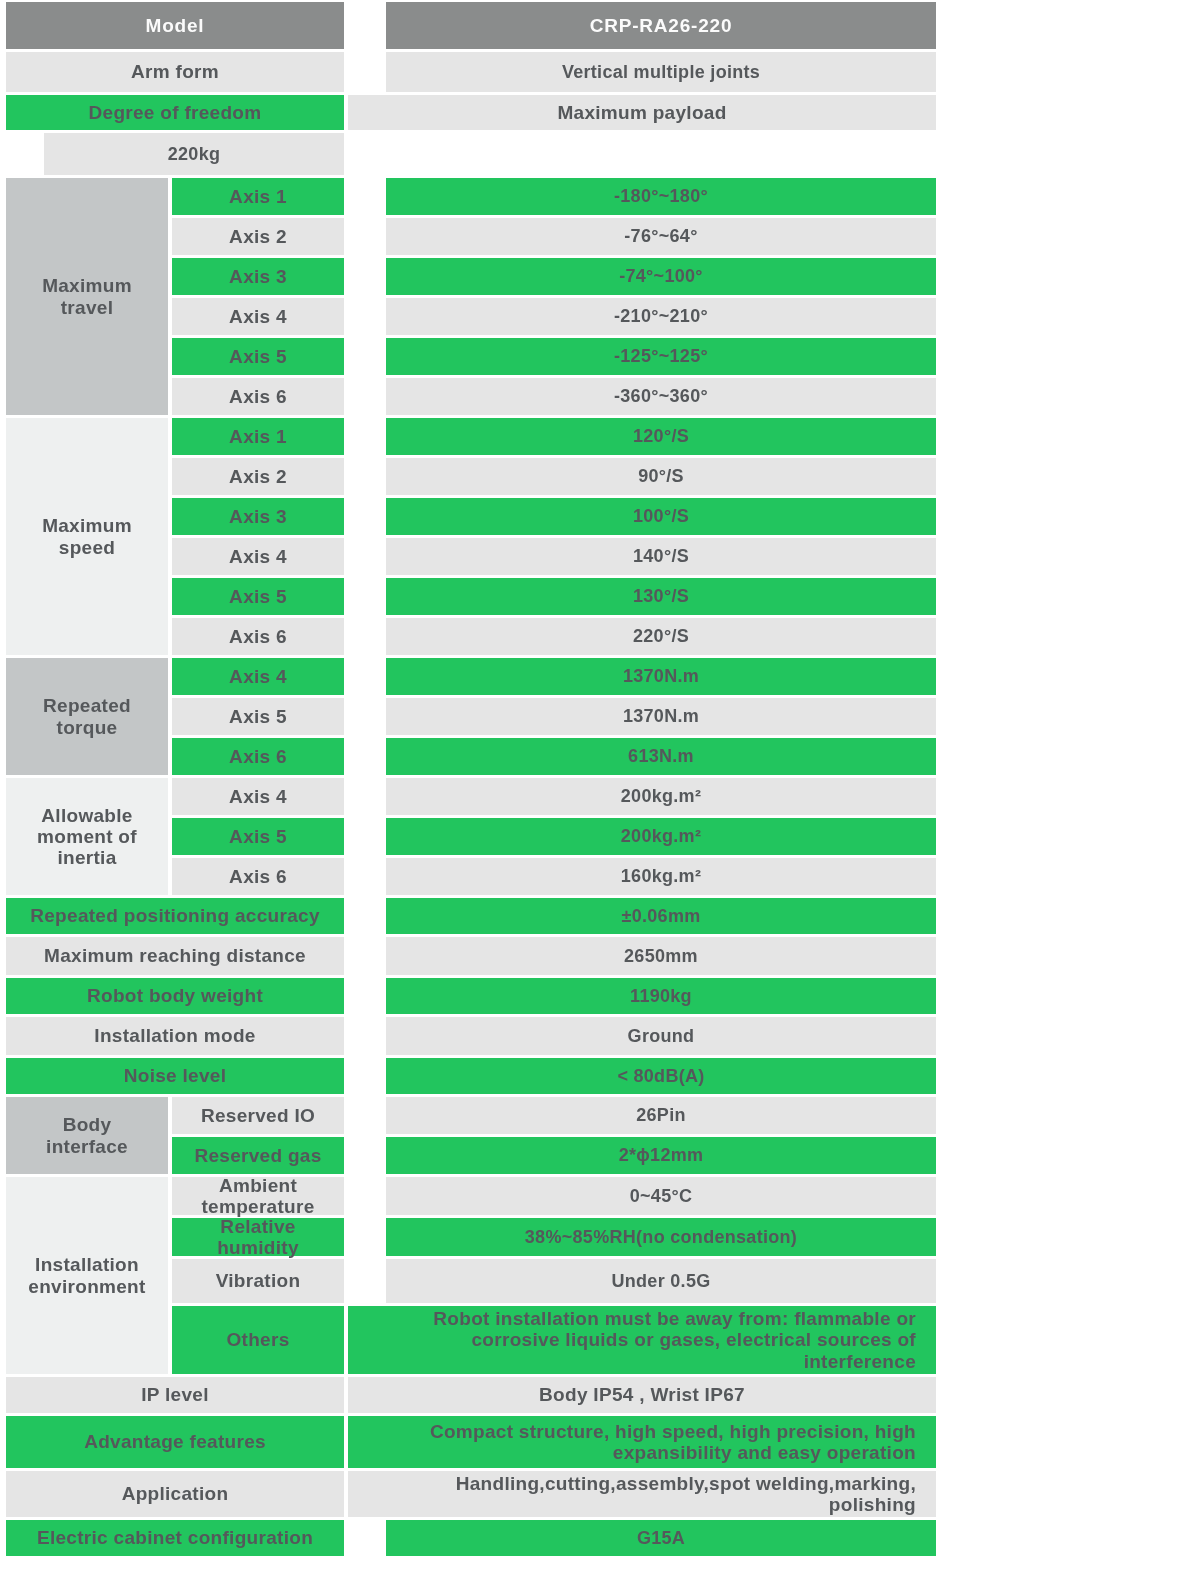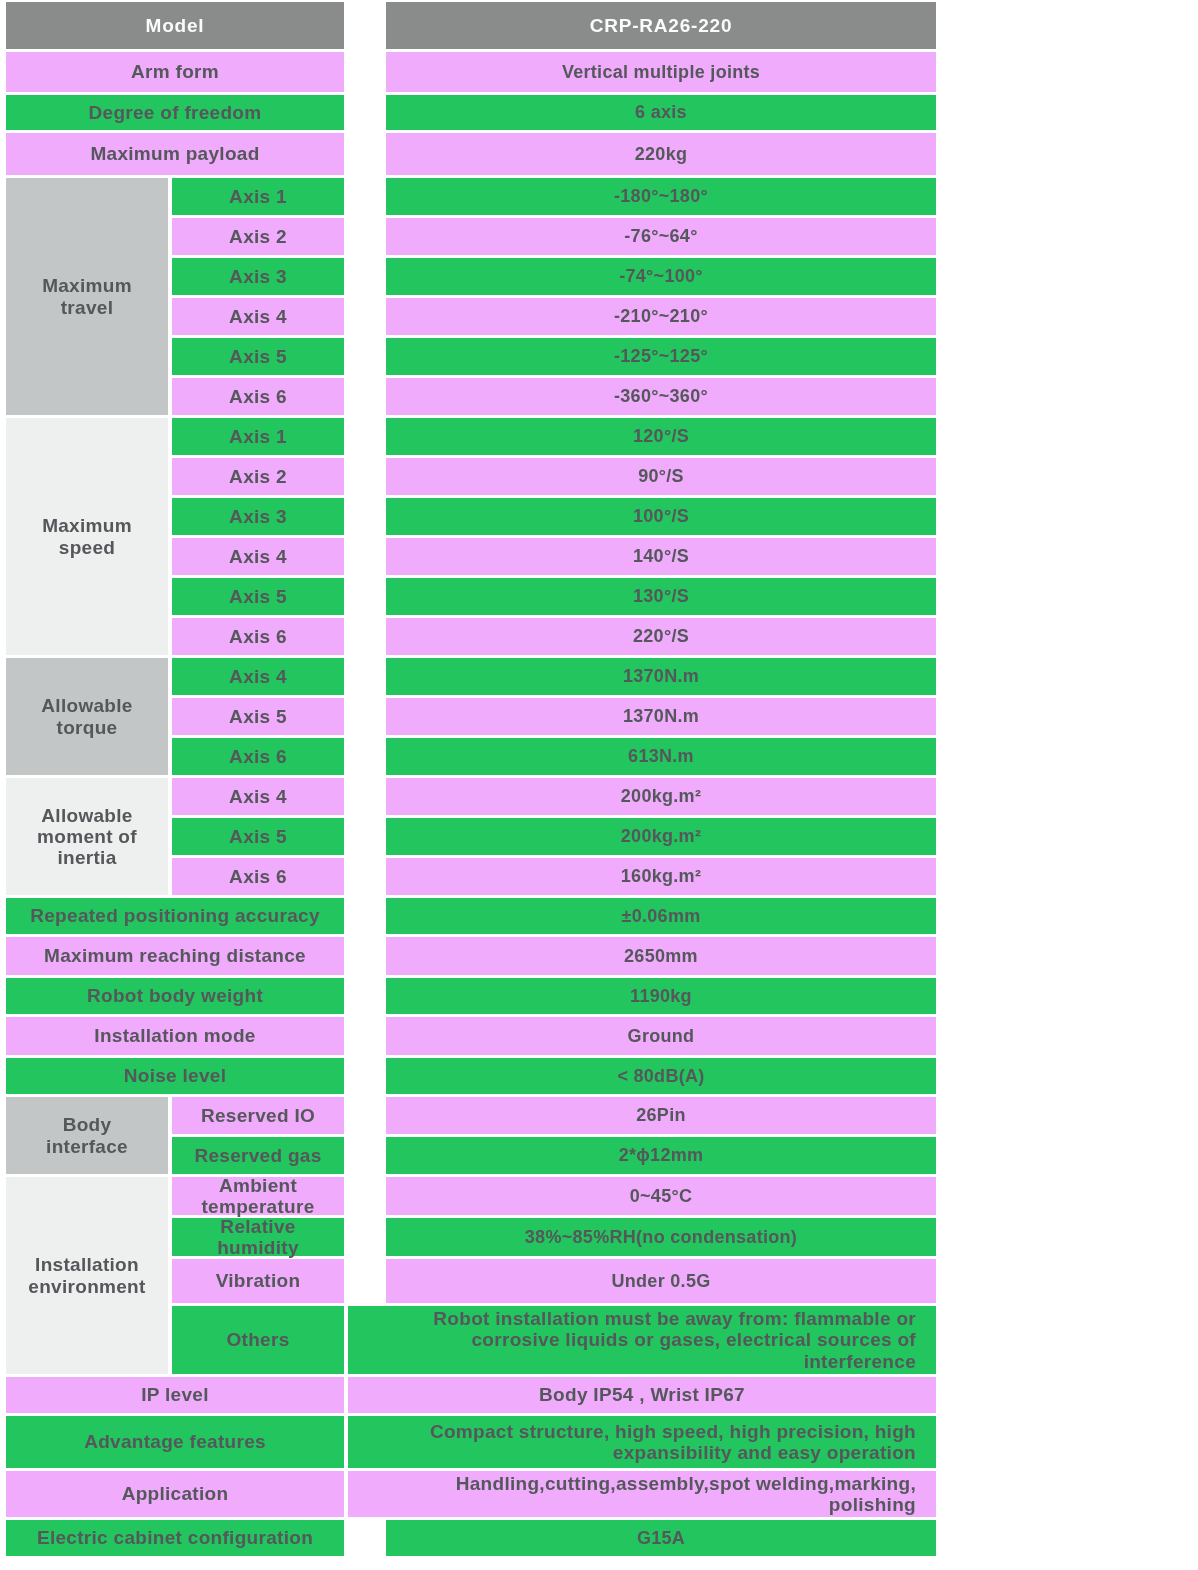--- a/index.html
+++ b/index.html
@@ -22,42 +22,41 @@
     text-align:center;
     font-weight:bold;
     font-size:19px;
     letter-spacing:0.3px;
     line-height:1.12;
     box-sizing:border-box;
   }
   .val{font-size:18px;margin-left:38px;}
   .hdr{background:#8a8c8c;color:#fbfbfb;letter-spacing:0.8px;}
   .gray{background:#22c55e;}
-  .white{background:#f0abfc;}
+  .white{background:#e5e5e5;}
   .gdark{background:#c3c6c7;}
   .glight{background:#eef0f0;}
   .group{padding:0 18px;}
   .sub{padding:8px 16px;}
   .left{justify-content:flex-start;text-align:right;padding:4px 20px 4px 34px;}
 </style>
 </head>
 <body>
 
 <div class="spec-table">
 
   <div class="sec sec2" style="grid-template-rows:47px;">
     <div class="cell hdr">Model</div>
     <div class="cell hdr val" style="font-size:19px;">CRP-RA26-220</div>
   </div>
 
   <div class="sec sec2" style="grid-template-rows:40px 35px 42px;">
     <div class="cell white">Arm form</div>
     <div class="cell white val">Vertical multiple joints</div>
     <div class="cell gray">Degree of freedom</div>
-    <div class="cell gray val">6 axis</div>
     <div class="cell white">Maximum payload</div>
     <div class="cell white val">220kg</div>
   </div>
 
   <div class="sec sec3" style="grid-template-rows:repeat(6,37px);">
     <div class="cell gdark group" style="grid-row:1 / span 6;">Maximum travel</div>
     <div class="cell gray sub">Axis 1</div>
     <div class="cell gray val">-180°~180°</div>
     <div class="cell white sub">Axis 2</div>
     <div class="cell white val">-76°~64°</div>
@@ -81,21 +80,21 @@
     <div class="cell gray val">100°/S</div>
     <div class="cell white sub">Axis 4</div>
     <div class="cell white val">140°/S</div>
     <div class="cell gray sub">Axis 5</div>
     <div class="cell gray val">130°/S</div>
     <div class="cell white sub">Axis 6</div>
     <div class="cell white val">220°/S</div>
   </div>
 
   <div class="sec sec3" style="grid-template-rows:repeat(3,37px);">
-    <div class="cell gdark group" style="grid-row:1 / span 3;">Allowable torque</div>
+    <div class="cell gdark group" style="grid-row:1 / span 3;">Repeated torque</div>
     <div class="cell gray sub">Axis 4</div>
     <div class="cell gray val">1370N.m</div>
     <div class="cell white sub">Axis 5</div>
     <div class="cell white val">1370N.m</div>
     <div class="cell gray sub">Axis 6</div>
     <div class="cell gray val">613N.m</div>
   </div>
 
   <div class="sec sec3" style="grid-template-rows:repeat(3,37px);">
     <div class="cell glight group" style="grid-row:1 / span 3;">Allowable moment of inertia</div>

